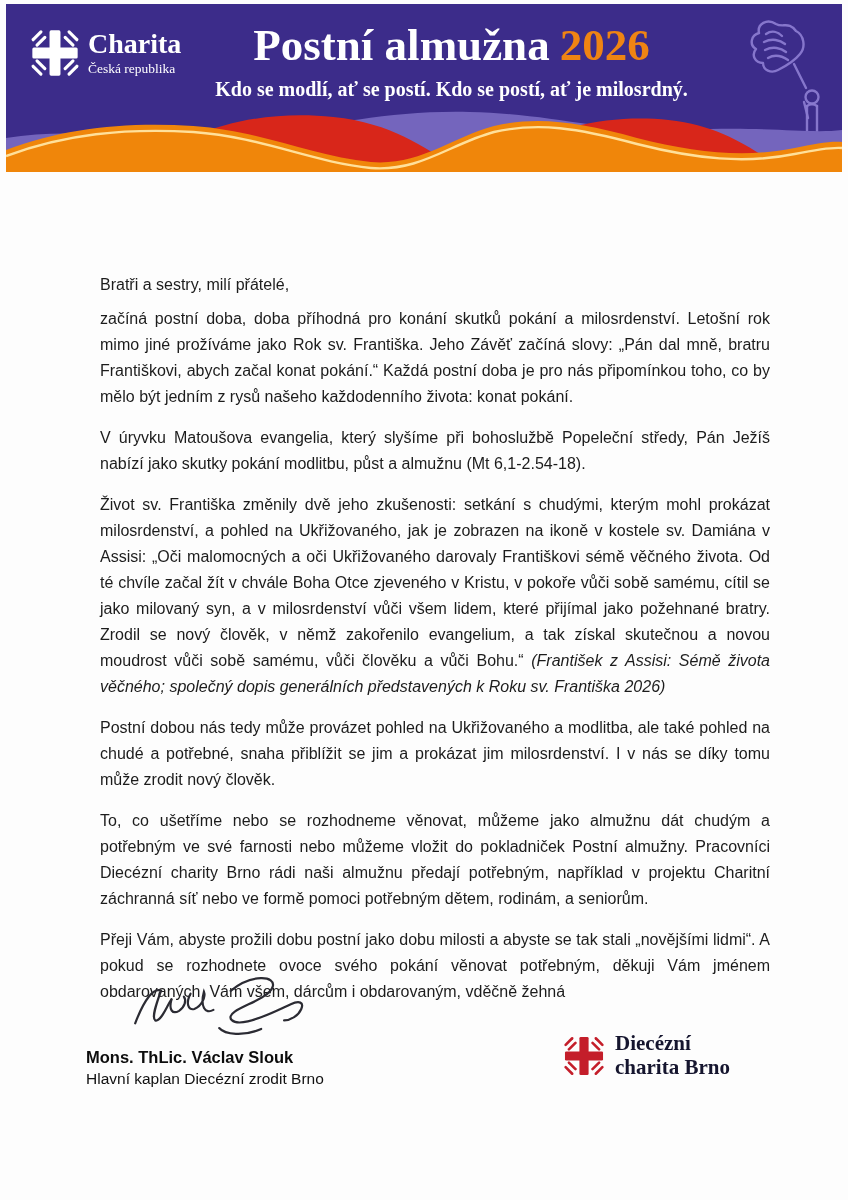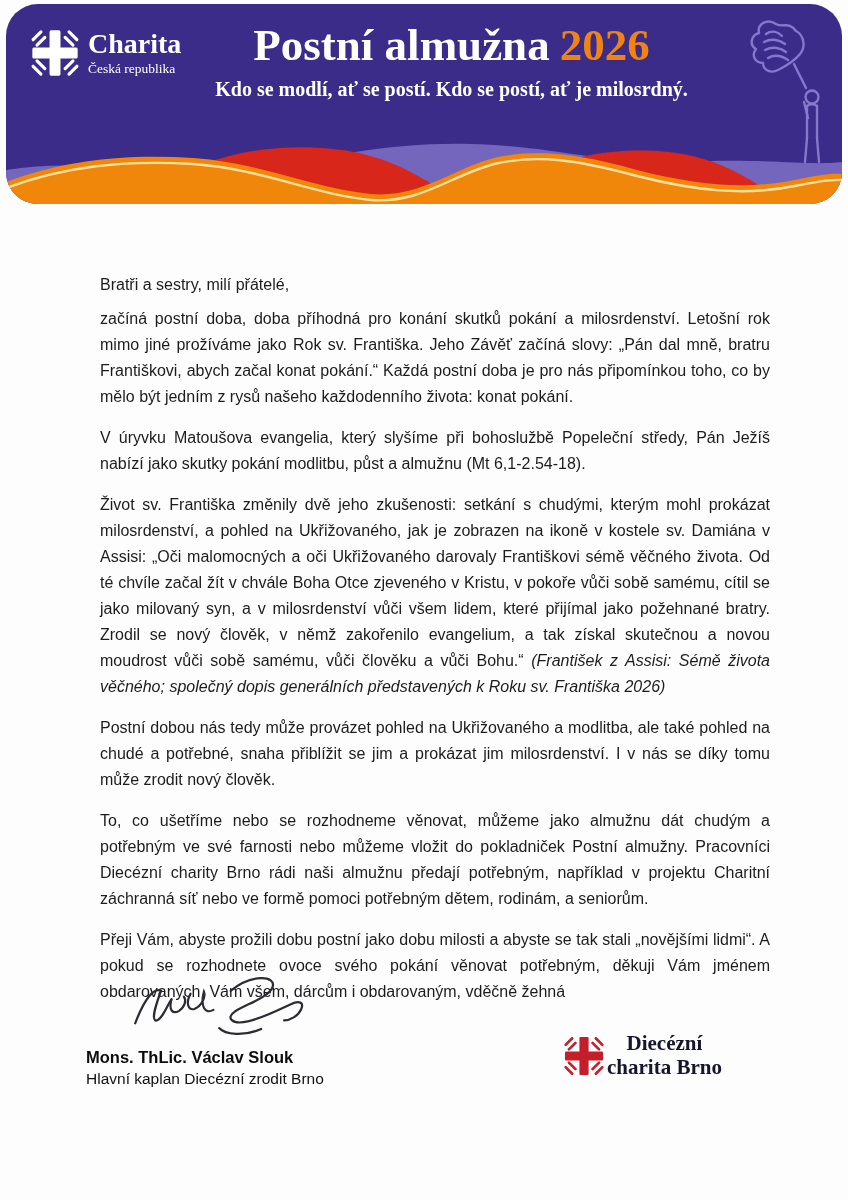--- a/index.html
+++ b/index.html
@@ -16,22 +16,22 @@
   *{margin:0;padding:0;box-sizing:border-box;}
   html,body{background:#e9e9e9;}
   .page{
     width:848px;height:1200px;position:relative;background:#fdfdfd;
     margin:0 auto;overflow:hidden;
     font-family:"Liberation Sans",sans-serif;color:var(--text-color);
   }
 
   
   .header{
-    position:absolute;top:4px;left:6px;right:6px;height:200px;
-    background:var(--header-bg);overflow:hidden;border-radius:32px;
+    position:absolute;top:4px;left:6px;right:6px;height:168px;
+    background:var(--header-bg);overflow:hidden;
   }
   .charita-logo{position:absolute;top:24px;left:24px;display:flex;align-items:flex-start;gap:8px;}
   .charita-logo .cross{width:50px;height:50px;color:#ffffff;flex:0 0 auto;}
   .charita-logo .names{color:#fff;font-family:"Liberation Serif",serif;margin-top:2px;}
   .charita-logo .brand{font-size:28px;font-weight:700;line-height:1;}
   .charita-logo .country{font-size:13.5px;line-height:1.3;margin-top:2px;}
 
   .title-wrap{position:absolute;left:170px;right:115px;top:18px;text-align:center;color:#fff;
     font-family:"Liberation Serif",serif;}
   .main-title{font-size:45px;font-weight:700;line-height:1.05;white-space:nowrap;}
@@ -51,21 +51,21 @@
   .para{font-size:16px;line-height:26px;text-align:justify;margin-bottom:15px;}
   .para .cite{font-style:italic;}
 
   
   .signature-art{position:absolute;left:118px;top:966px;width:210px;height:84px;}
   .signature-art path{stroke:#2b2b33;stroke-width:2.3;fill:none;stroke-linecap:round;}
   .signer{position:absolute;left:86px;top:1048px;width:300px;}
   .signer .name{font-weight:700;font-size:16.5px;color:#0d0d0d;}
   .signer .role{font-size:15.5px;margin-top:3px;color:#111;}
 
-  .dchb-logo{position:absolute;left:563px;top:1032px;display:flex;align-items:center;gap:2px;text-align:center;}
+  .dchb-logo{position:absolute;left:563px;top:1032px;display:flex;align-items:center;gap:10px;}
   .dchb-logo .cross{width:42px;height:42px;color:var(--logo-red);}
   .dchb-logo .text{font-family:"Liberation Serif",serif;font-weight:700;font-size:21px;
     line-height:1.12;color:#15152e;}
 </style>
 </head>
 <body>
 
 <svg width="0" height="0" style="position:absolute">
   <defs>
     <g id="caritas-cross">

